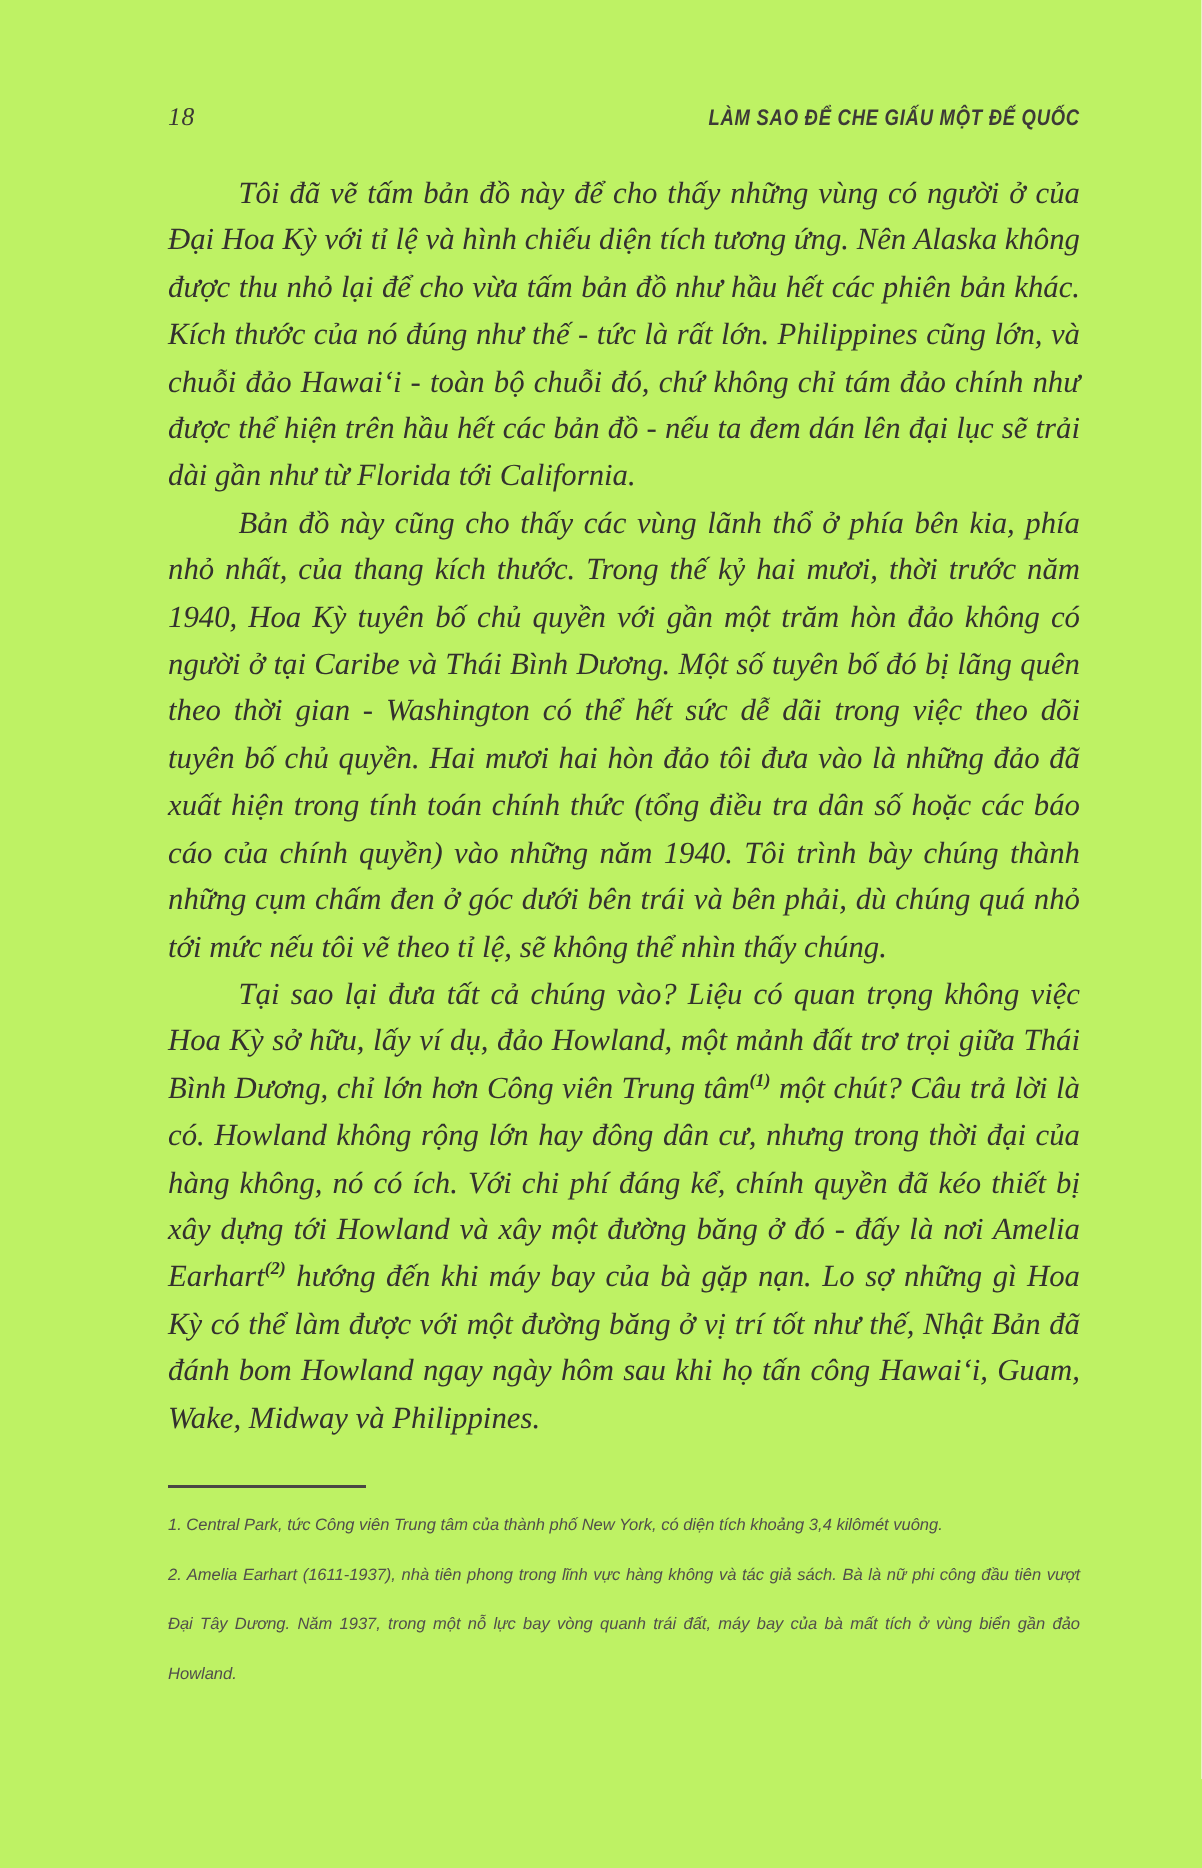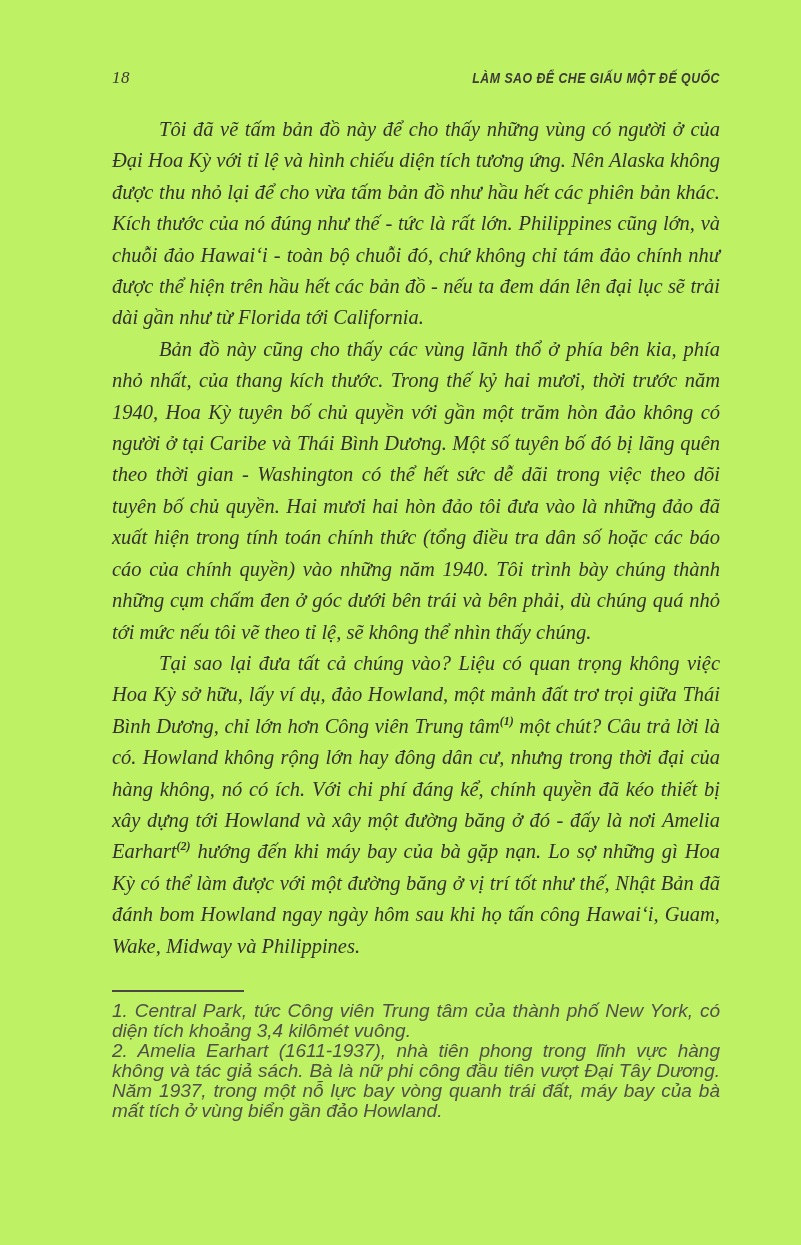--- a/index.html
+++ b/index.html
@@ -65,22 +65,22 @@
     margin-top: 28px;
   }
   .footnote-rule {
     width: 132px;
     border-top: 2px solid #4a4744;
     margin-bottom: 9px;
   }
   .footnote {
     margin: 0;
     font-family: "Liberation Sans", "DejaVu Sans", sans-serif;
-    font-size: 19px;
-    line-height: 20px;
+    font-size: 11px;
+    line-height: 33px;
     color: #514e4b;
     text-align: justify;
   }
 </style>
 </head>
 <body>
 
 <div class="page">
 
   <header class="running-header">

